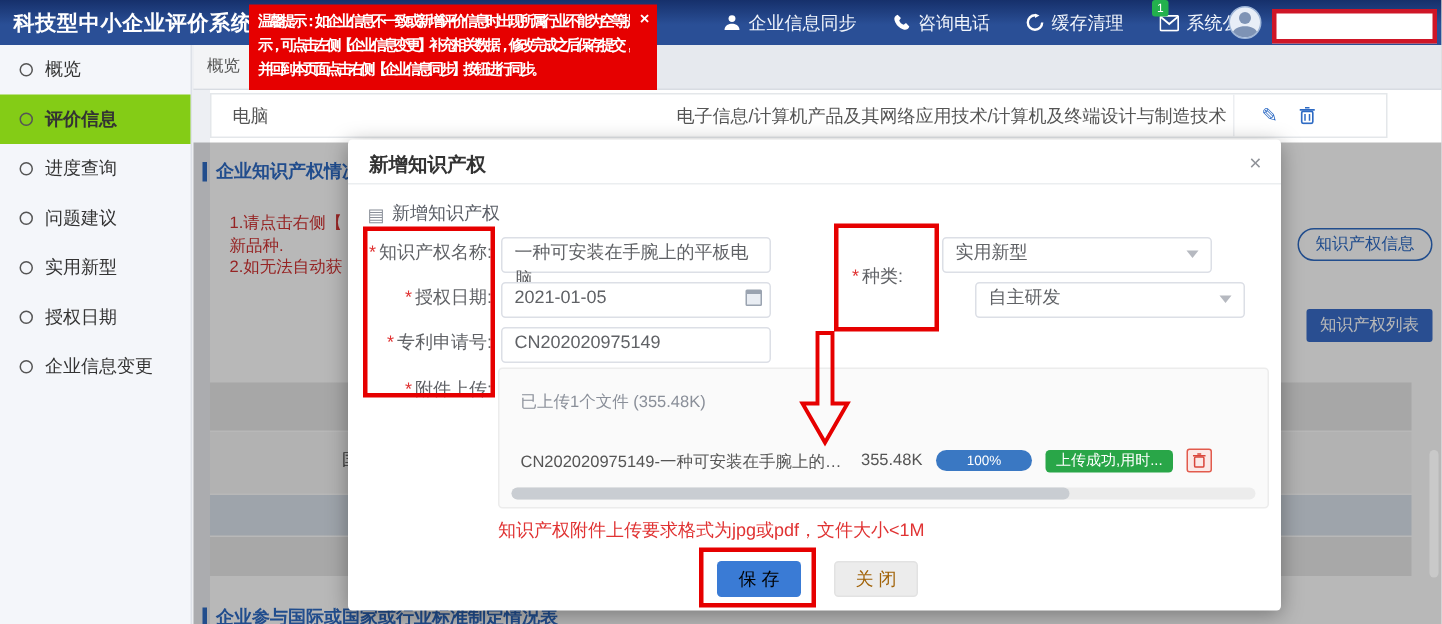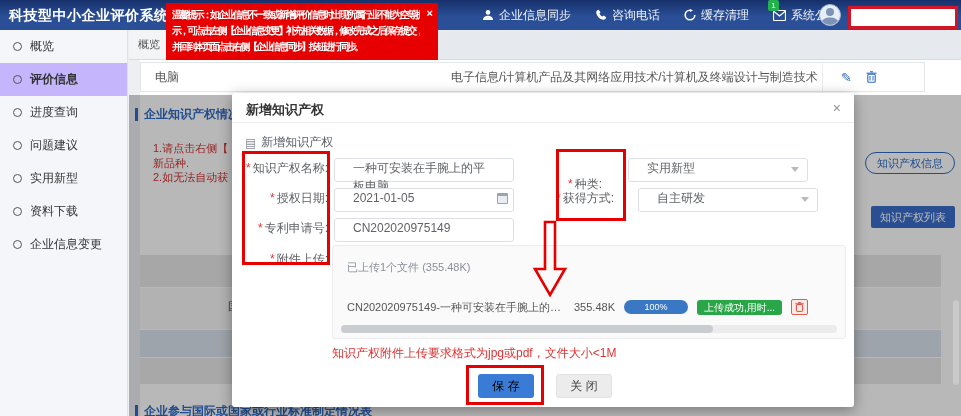--- a/index.html
+++ b/index.html
@@ -26,21 +26,21 @@
   .banner { position:absolute; left:166px; top:3px; width:272px; z-index:40;
             background:#e60000; color:#fff; padding:4px 18px 5px 6px; font-weight:bold; }
   .banner-line { font-size:10px; line-height:16px; letter-spacing:-2.4px; white-space:nowrap; overflow:hidden; }
   .banner-close { position:absolute; right:5px; top:4px; font-size:11px; letter-spacing:0; cursor:pointer; }
 
   
   .sidebar { position:absolute; left:0; top:30px; width:128px; bottom:0; z-index:4;
              background:#f4f6fa; border-right:1px solid #dde1e8; }
   .side-item { height:33px; display:flex; align-items:center; padding-left:13px; gap:8px;
                font-size:12px; color:#333; cursor:pointer; }
-  .side-item.active { background:#c4b5fd; font-weight:bold; }
+  .side-item.active { background:#84cc16; font-weight:bold; }
   .dot { width:9px; height:9px; border:1.4px solid #555; border-radius:50%; flex:none; }
 
   
   .content { position:absolute; left:129px; top:30px; right:0; bottom:0; background:#edeff3; z-index:1; }
   .tabstrip { height:30px; background:#e6e9ee; border-bottom:1px solid #d8dce2; }
   .tab { display:inline-block; height:29px; line-height:29px; padding:0 9px; background:#f3f4f6;
          border-right:1px solid #d8dce2; font-size:11px; color:#555; cursor:pointer; }
   .card { position:absolute; left:11px; top:30px; right:0; bottom:0; background:#fff; }
   .prow { position:absolute; left:11px; top:32px; right:36px; height:30px; background:#fff;
           border:1px solid #e4e7ea; display:flex; align-items:center; font-size:12px; color:#555; }
@@ -70,21 +70,21 @@
            border-radius:3px; box-shadow:0 3px 14px rgba(0,0,0,.35); z-index:10; }
   .mhead { height:30px; border-bottom:1px solid #ebeef0; position:relative; }
   .mtitle { position:absolute; left:14px; top:8px; font-size:13px; font-weight:bold; color:#333; }
   .mclose { position:absolute; right:13px; top:7px; font-size:14px; color:#909399; cursor:pointer; }
   .msub { position:absolute; left:13px; top:41px; display:flex; align-items:center; gap:5px;
           font-size:12px; color:#5a5e66; }
   .form-icon { color:#8a8f99; font-size:12px; line-height:12px; }
   .flabel { position:absolute; height:20px; line-height:20px; font-size:12px; color:#606266; text-align:right; }
   .star { color:#e03333; margin-right:2px; }
   .finput { position:absolute; height:24px; width:180px; border:1px solid #dcdfe6; border-radius:3px;
-            background:#fff; font-size:12px; color:#606266; line-height:18px; padding:0 18px; }
+            background:#fff; font-size:12px; color:#606266; line-height:18px; padding:0 8px; }
   .cal-ico { position:absolute; right:5px; top:4px; width:11px; height:11px; border:1px solid #9aa3b0;
              border-top:3px solid #9aa3b0; border-radius:1px; background:#e9edf3; }
   .caret { position:absolute; right:8px; top:8px; width:0; height:0;
            border-left:4px solid transparent; border-right:4px solid transparent; border-top:5px solid #b6b9c0; }
   .upanel { position:absolute; left:100px; top:152px; width:514px; height:94px;
             background:#fafafa; border:1px solid #ececec; border-radius:3px; }
   .usum { position:absolute; left:14px; top:14px; font-size:11px; color:#8a8f99; }
   .filerow { position:absolute; left:14px; top:53px; right:10px; display:flex; align-items:center; gap:9px; font-size:11px; }
   .fname { color:#555; max-width:218px; white-space:nowrap; overflow:hidden; text-overflow:ellipsis; }
   .fsize { color:#555; }
@@ -93,21 +93,21 @@
   .fstatus { background:#29a648; color:#fff; font-size:10px; line-height:15px; padding:0 7px;
              border-radius:3px; white-space:nowrap; cursor:pointer; }
   .ftrash { width:17px; height:16px; border:1px solid #e25b4d; background:#fbe9e7; border-radius:2px;
             display:flex; align-items:center; justify-content:center; cursor:pointer; }
   .hscroll { position:absolute; left:8px; right:8px; top:79px; height:8px; background:#ececec; border-radius:4px; }
   .hthumb { width:75%; height:8px; background:#c9cdd2; border-radius:4px; cursor:pointer; }
   .hint { position:absolute; left:100px; top:252px; font-size:12px; color:#e03333; }
   .btn { position:absolute; top:281px; width:56px; height:24px; border-radius:3px; font-size:12px;
          line-height:24px; text-align:center; cursor:pointer; }
   .btn-save { left:246px; background:#3a7bd5; color:#000000; }
-  .btn-close { left:324px; background:#ececec; color:#404040; border:1px solid #e2e2e2; line-height:22px; }
+  .btn-close { left:324px; background:#ececec; color:#a16207; border:1px solid #e2e2e2; line-height:22px; }
 
   
   .ann { position:absolute; border:3px solid #e60000; z-index:50; pointer-events:none; }
   .ann-arrow { position:absolute; left:528px; top:219px; z-index:50; pointer-events:none; }
 </style>
 </head>
 <body>
 
 <div class="topbar">
   <div class="app-title">科技型中小企业评价系统</div>
@@ -181,21 +181,21 @@
   <div class="side-item">
       <span class="dot"></span>
       <span>问题建议</span>
     </div>
   <div class="side-item">
       <span class="dot"></span>
       <span>实用新型</span>
     </div>
   <div class="side-item">
       <span class="dot"></span>
-      <span>资料下载</span>
+      <span>授权日期</span>
     </div>
   <div class="side-item">
       <span class="dot"></span>
       <span>企业信息变更</span>
     </div>
 </div>
 
 <div class="content">
   <div class="tabstrip">
     <span class="tab">概览</span>
@@ -255,27 +255,26 @@
     <span class="form-icon">▤</span>
     <span>新增知识产权</span>
   </div>
 
   <div class="flabel" style="left:0;width:96px;top:65px;"><span class="star">*</span><span>知识产权名称:</span></div>
   <div class="flabel" style="left:0;width:96px;top:95px;"><span class="star">*</span><span>授权日期:</span></div>
   <div class="flabel" style="left:0;width:96px;top:125px;"><span class="star">*</span><span>专利申请号:</span></div>
   <div class="flabel" style="left:0;width:96px;top:156px;"><span class="star">*</span><span>附件上传:</span></div>
 
   <div class="flabel" style="left:288px;width:82px;top:65px;margin-top:16px;"><span class="star">*</span><span>种类:</span></div>
-  <div class="flabel" style="left:300px;width:82px;top:95px;"><span class="star">*</span><span>获得方式:</span></div>
 
   <div class="finput" style="left:102px;top:65px;">一种可安装在手腕上的平板电脑</div>
   <div class="finput" style="left:102px;top:95px;"><span>2021-01-05</span><span class="cal-ico"></span></div>
   <div class="finput" style="left:102px;top:125px;">CN202020975149</div>
   <div class="finput" style="left:396px;top:65px;"><span>实用新型</span><span class="caret"></span></div>
-  <div class="finput" style="left:406px;top:95px;"><span>自主研发</span><span class="caret"></span></div>
+  <div class="finput" style="left:418px;top:95px;"><span>自主研发</span><span class="caret"></span></div>
 
   <div class="upanel">
     <div class="usum">已上传1个文件 (355.48K)</div>
     <div class="filerow">
       <span class="fname">CN202020975149-一种可安装在手腕上的平板电脑-实用新...</span>
       <span class="fsize">355.48K</span>
       <span class="fprog">100%</span>
       <span class="fstatus">上传成功,用时...</span>
       <span class="ftrash">
         <svg width="9" height="10" viewBox="0 0 9 10">

